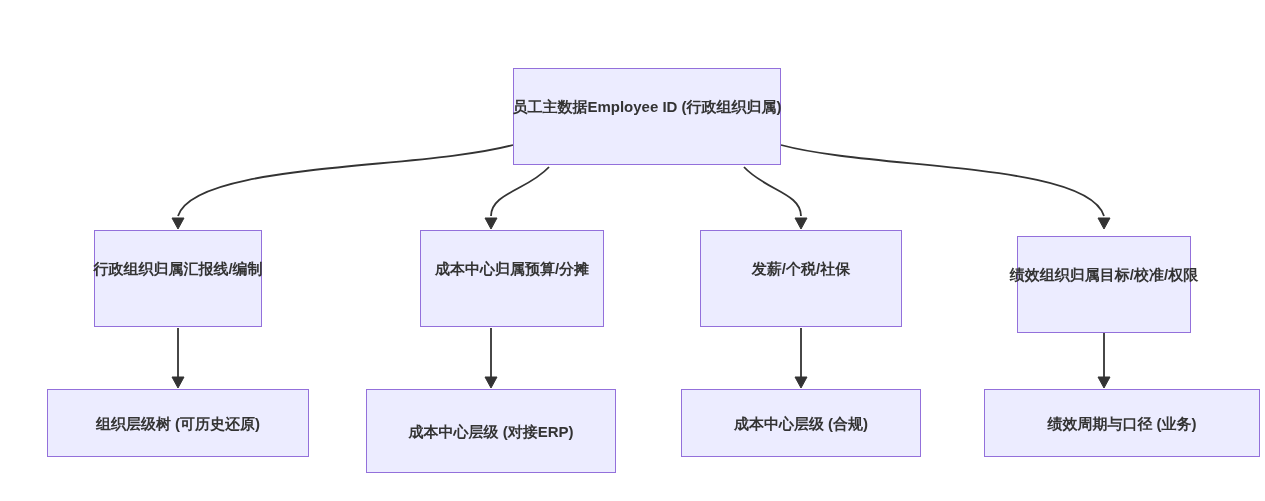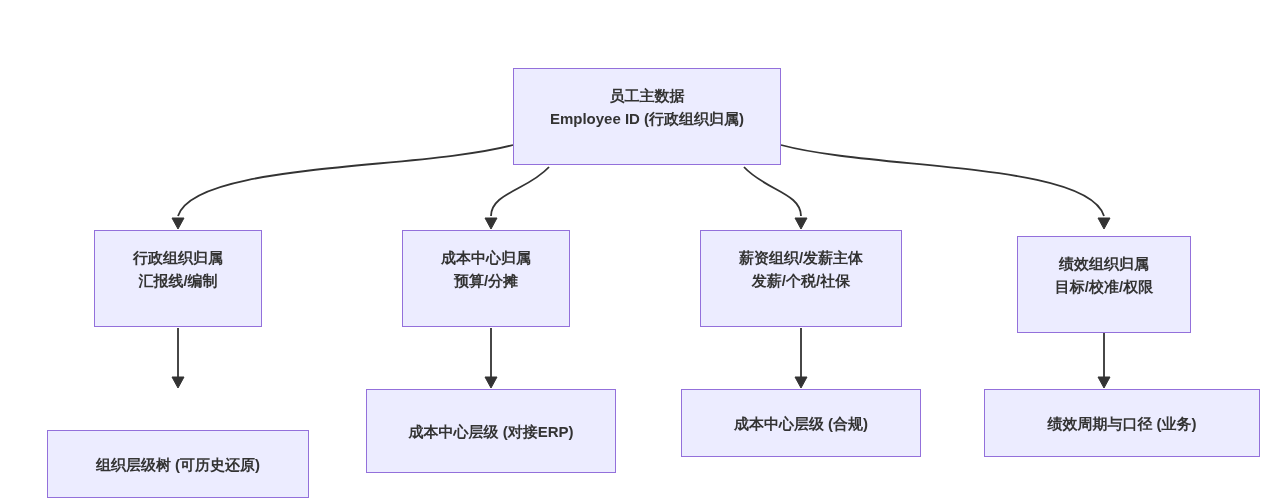--- a/index.html
+++ b/index.html
@@ -31,21 +31,21 @@
     fill: #333333;
     stroke: #333333;
   }
   .node {
     position: absolute;
     box-sizing: border-box;
     background: #ECECFF;
     border: 1px solid #9370DB;
     color: #333333;
     display: flex;
-    flex-direction: column;
+    flex-direction: row;
     align-items: center;
     justify-content: center;
     text-align: center;
     font-size: 15px;
     font-weight: 600;
     line-height: 23px;
     white-space: nowrap;
   }
   .node.tall {
     padding-bottom: 20px;
@@ -86,36 +86,35 @@
   <div class="node tall" style="left:513px; top:68px; width:268px; height:97px;">
     <span>员工主数据</span>
     <span>Employee ID (行政组织归属)</span>
   </div>
 
   <div class="node tall" style="left:94px; top:230px; width:168px; height:97px;">
     <span>行政组织归属</span>
     <span>汇报线/编制</span>
   </div>
 
-  <div class="node tall" style="left:402px; top:230px; width:168px; height:97px;">
+  <div class="node tall" style="left:420px; top:230px; width:184px; height:97px;">
     <span>成本中心归属</span>
     <span>预算/分摊</span>
   </div>
 
   <div class="node tall" style="left:700px; top:230px; width:202px; height:97px;">
-    <span>薪资组织/发薪主体</span>
     <span>发薪/个税/社保</span>
   </div>
 
   <div class="node tall" style="left:1017px; top:236px; width:174px; height:97px;">
     <span>绩效组织归属</span>
     <span>目标/校准/权限</span>
   </div>
 
-  <div class="node" style="left:47px; top:389px; width:262px; height:68px;margin-top:41px;">
+  <div class="node" style="left:47px; top:389px; width:262px; height:68px;">
     <span>组织层级树 (可历史还原)</span>
   </div>
 
   <div class="node" style="left:366px; top:389px; width:250px; height:84px;">
     <span>成本中心层级 (对接ERP)</span>
   </div>
 
   <div class="node" style="left:681px; top:389px; width:240px; height:68px;">
     <span>成本中心层级 (合规)</span>
   </div>

